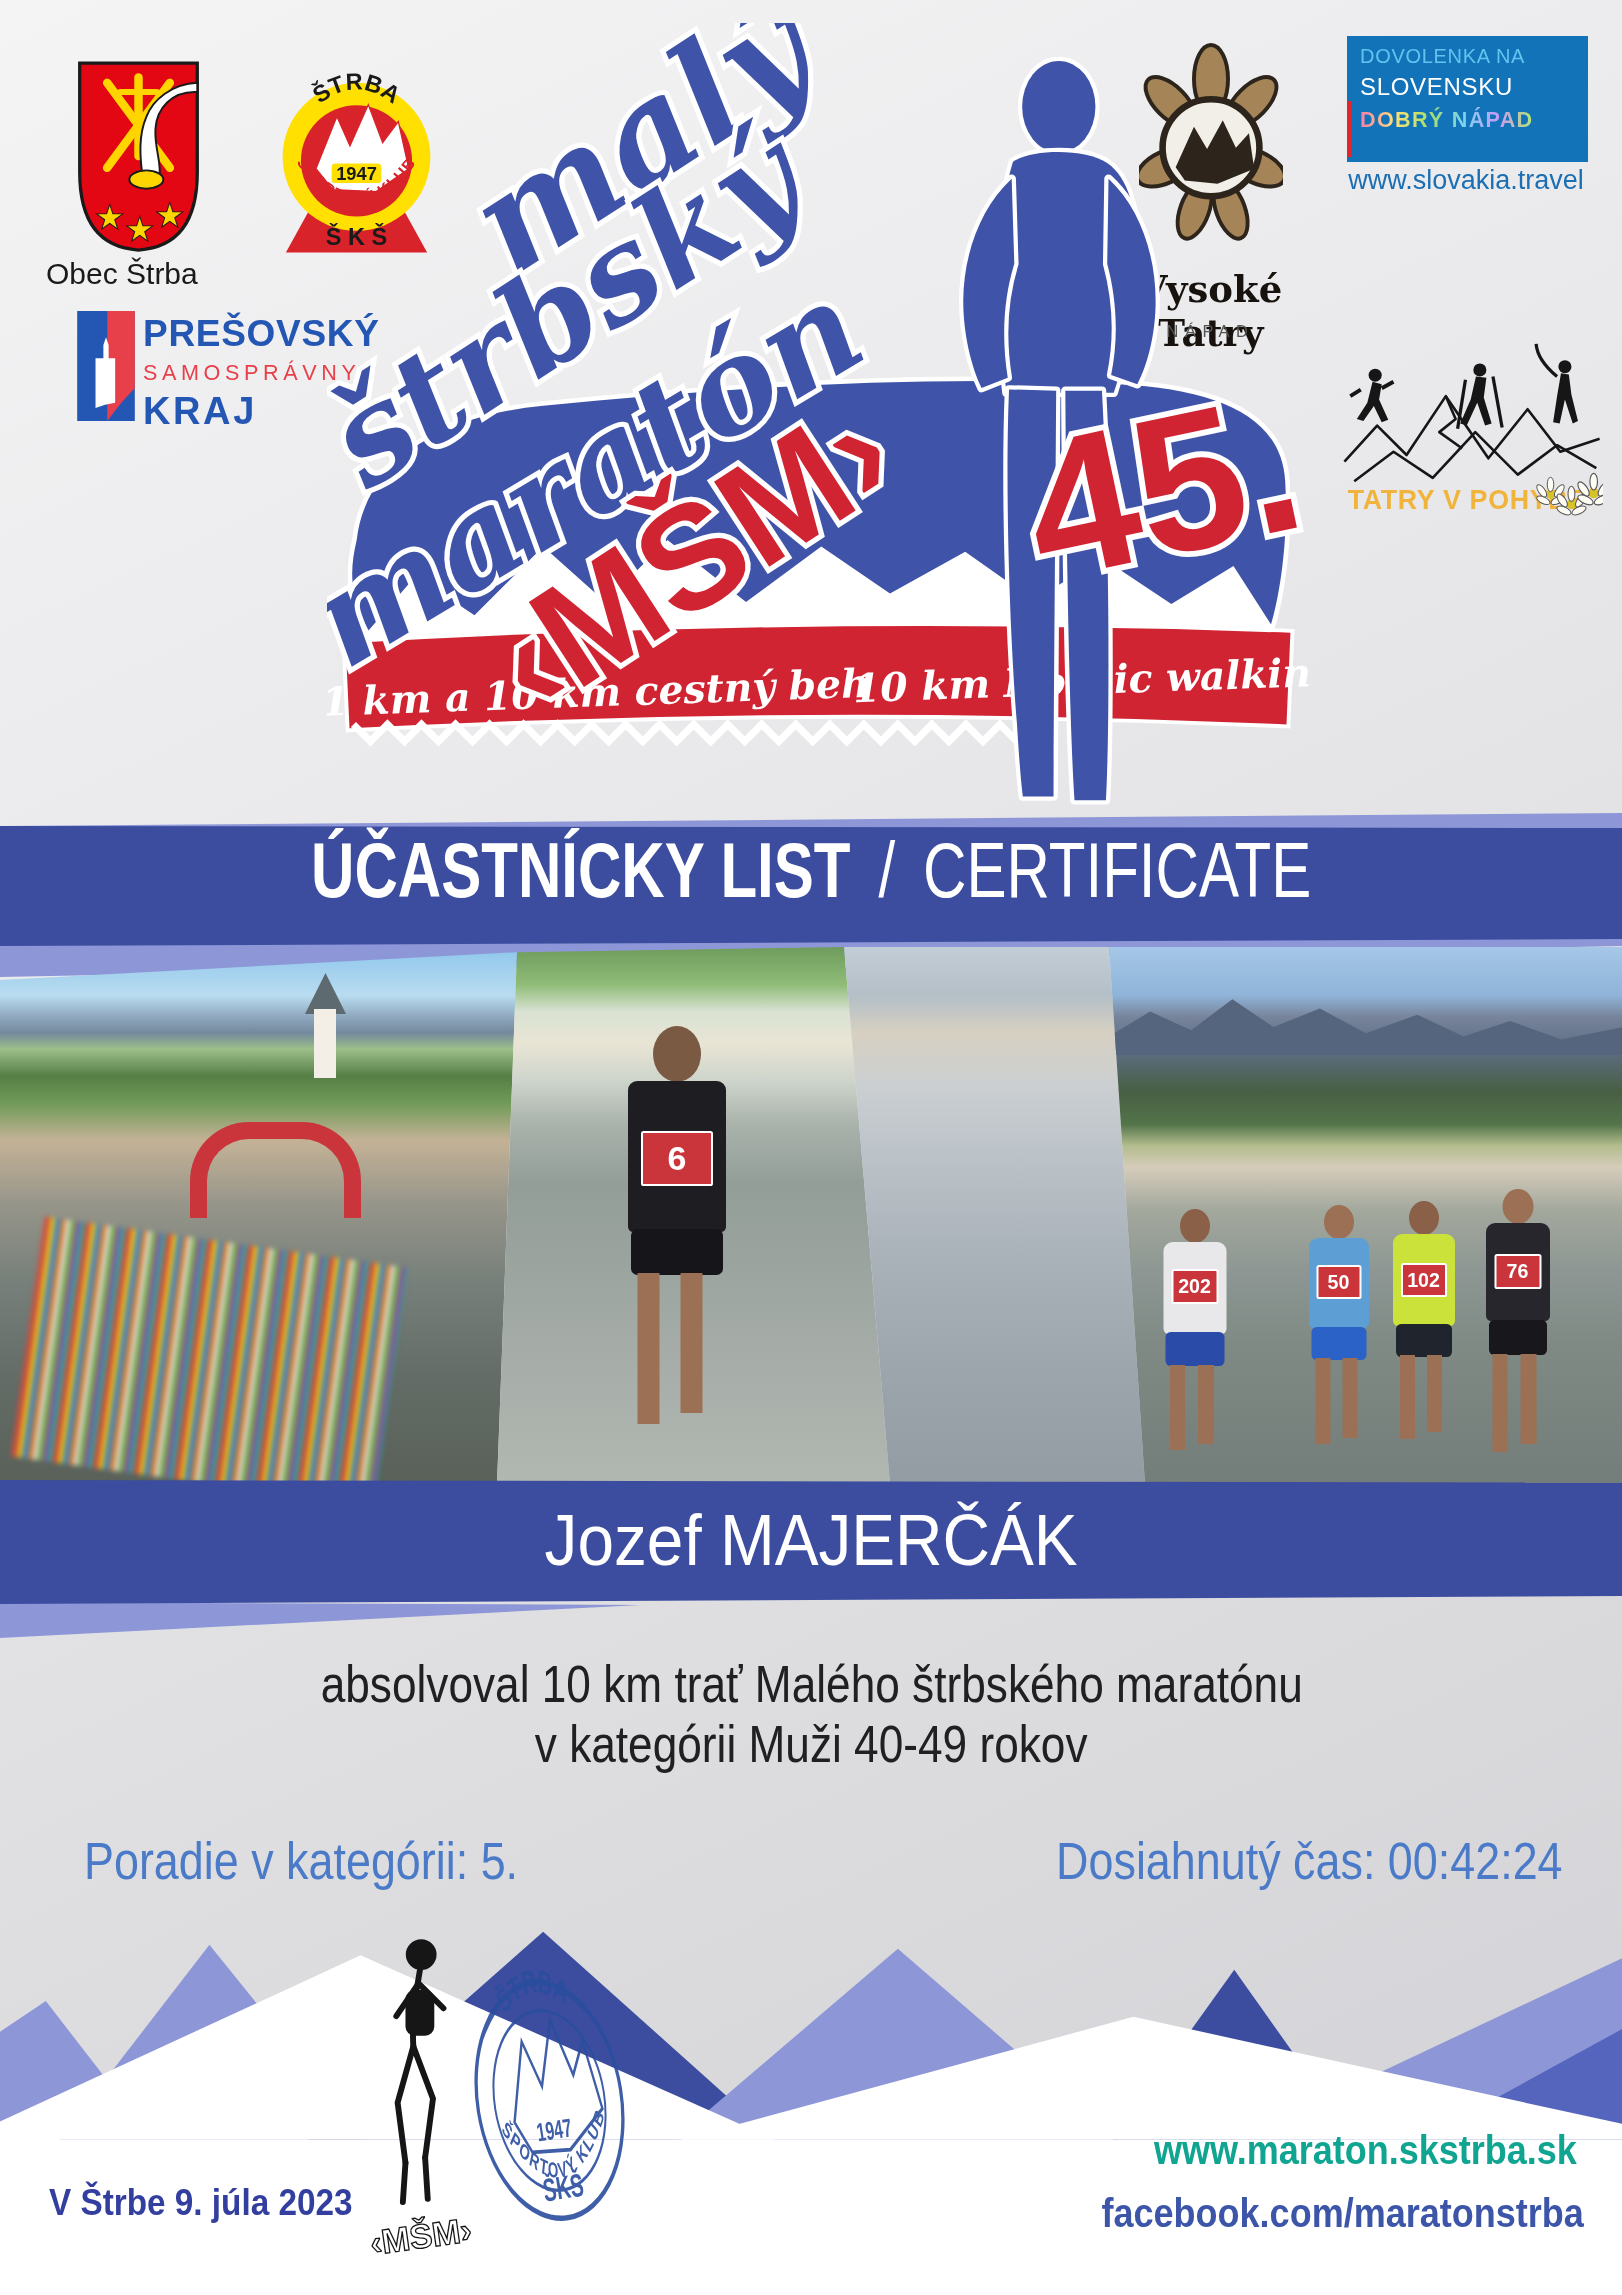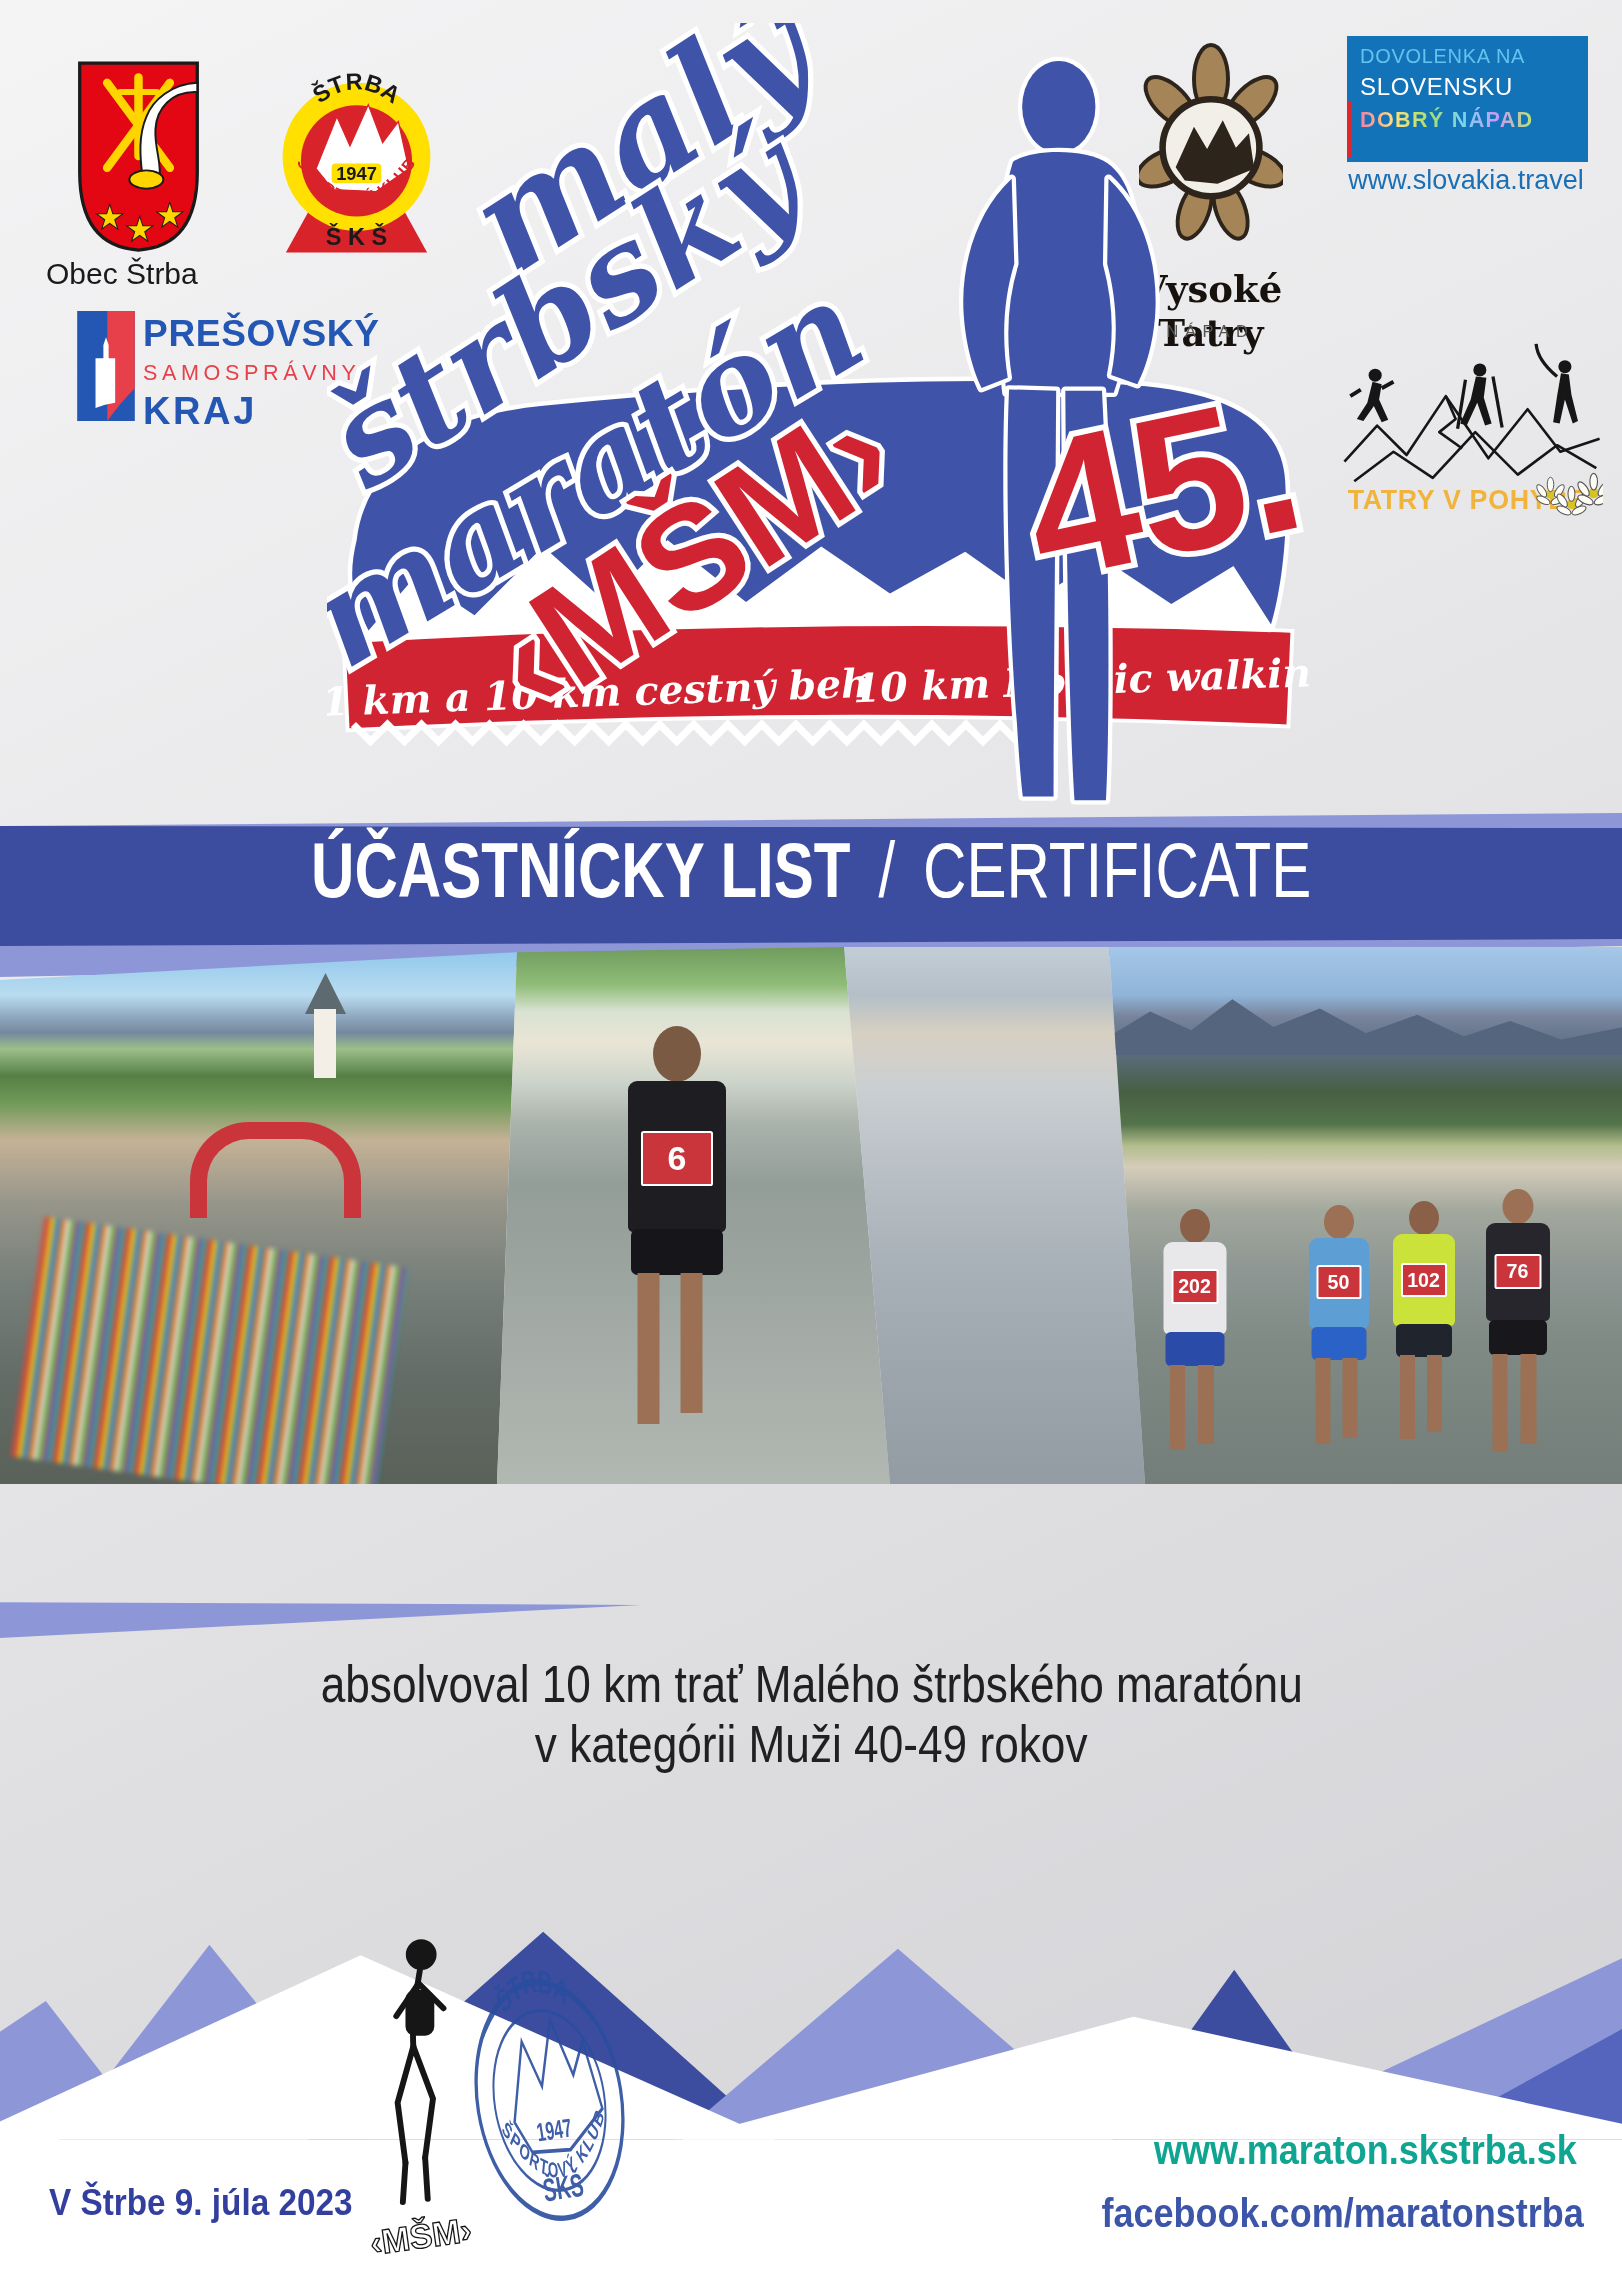--- a/index.html
+++ b/index.html
@@ -319,26 +319,41 @@
         <div class="f-torso" style="top:131px;width:58px;height:35px;background:#17171c;border-radius:5.2px"></div>
         <div class="f-legs" style="top:165px;width:51px">
             <div class="f-leg" style="width:15.7px;height:98px"></div>
             <div class="f-leg" style="width:15.7px;height:90px"></div>
           </div>
       </div>
     </div>
   </div>
 
   <div class="abs banner2-bg"></div>
+  <div class="abs banner2">
+    <div class="t">
+        <span class="cx" style="--sx:.9">Jozef MAJERČÁK</span>
+      </div>
+  </div>
 
   <div class="abs result-block">
     <div><span class="cx">absolvoval 10 km trať Malého štrbského maratónu</span></div>
     <div><span class="cx">v kategórii Muži 40-49 rokov</span></div>
   </div>
 
+  <div class="abs results-row">
+    <div class="rank"><span class="cxl" style="--sx:.88">
+      <span>Poradie v kategórii:</span>
+      <span>5.</span>
+    </span></div>
+    <div class="time"><span class="cxr" style="--sx:.88">
+      <span>Dosiahnutý čas:</span>
+      <span>00:42:24</span>
+    </span></div>
+  </div>
 
   <div class="abs footer-white"></div>
   <svg class="abs" style="left:0;top:1904px" width="1623" height="236" viewBox="0 0 2480 360">
     <polygon points="0,195 70,148 180,290 0,340" fill="#8d97d8"></polygon>
     <polygon points="320,62 560,360 90,360" fill="#8d97d8"></polygon>
     <polygon points="830,42 1185,360 470,360" fill="#3c4d9f"></polygon>
     <polygon points="1372,68 1710,360 1030,360" fill="#8d97d8"></polygon>
     <polygon points="1886,100 2070,360 1700,360" fill="#3c4d9f"></polygon>
     <polygon points="2480,82 2480,360 1890,360" fill="#8d97d8"></polygon>
     <polygon points="2480,190 2480,360 2170,360" fill="#5565bd"></polygon>

